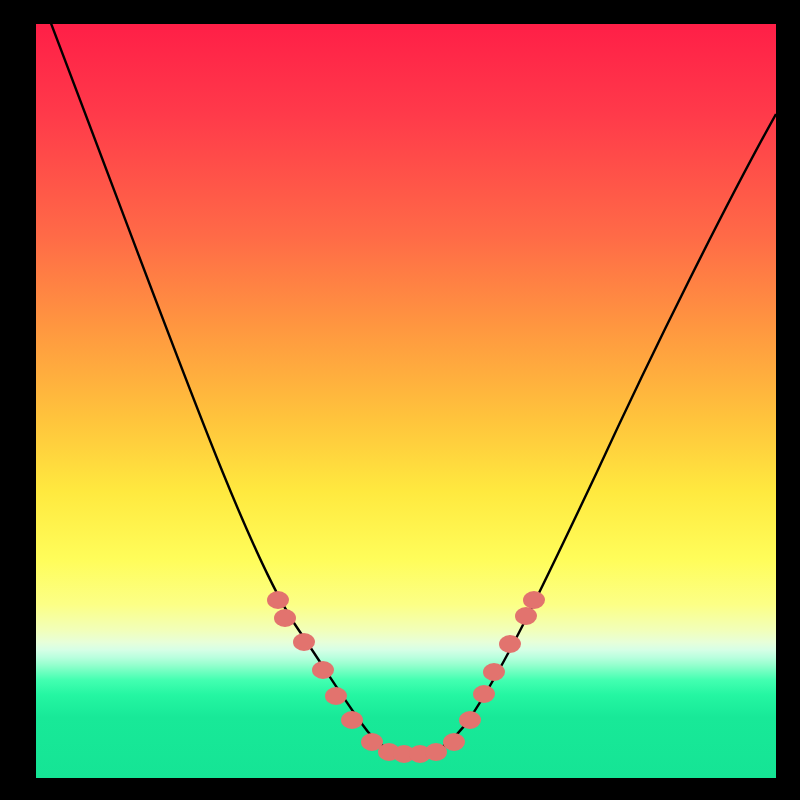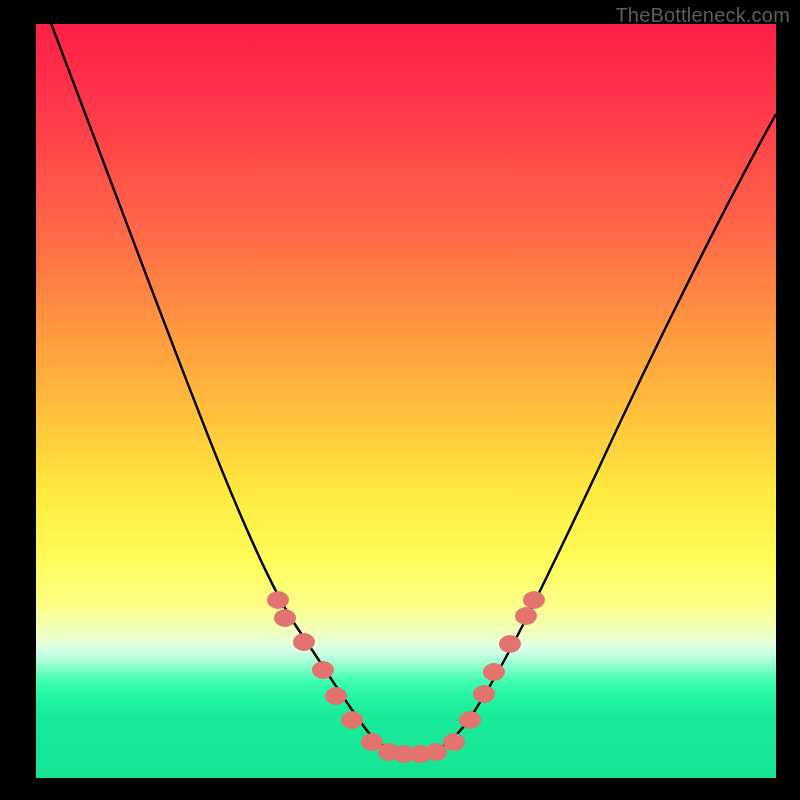--- a/index.html
+++ b/index.html
@@ -86,14 +86,13 @@
           <ellipse cx="418" cy="718" rx="11" ry="9" fill="#e2736e"></ellipse>
           <ellipse cx="434" cy="696" rx="11" ry="9" fill="#e2736e"></ellipse>
           <ellipse cx="448" cy="670" rx="11" ry="9" fill="#e2736e"></ellipse>
           <ellipse cx="458" cy="648" rx="11" ry="9" fill="#e2736e"></ellipse>
           <ellipse cx="474" cy="620" rx="11" ry="9" fill="#e2736e"></ellipse>
           <ellipse cx="490" cy="592" rx="11" ry="9" fill="#e2736e"></ellipse>
           <ellipse cx="498" cy="576" rx="11" ry="9" fill="#e2736e"></ellipse>
         </g>
     </svg>
   </div>
-  <div class="watermark">TheBottleneck.com</div>
 </div>
 
 </body></html>

